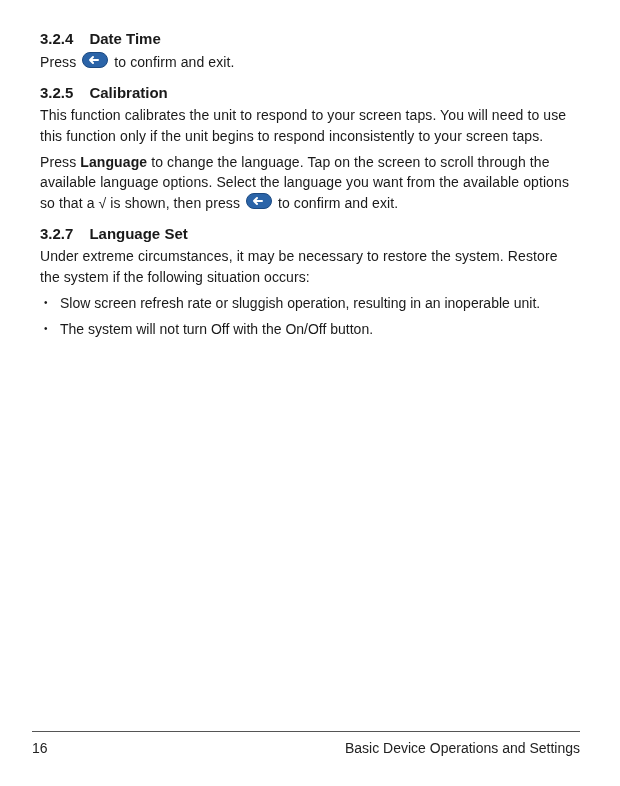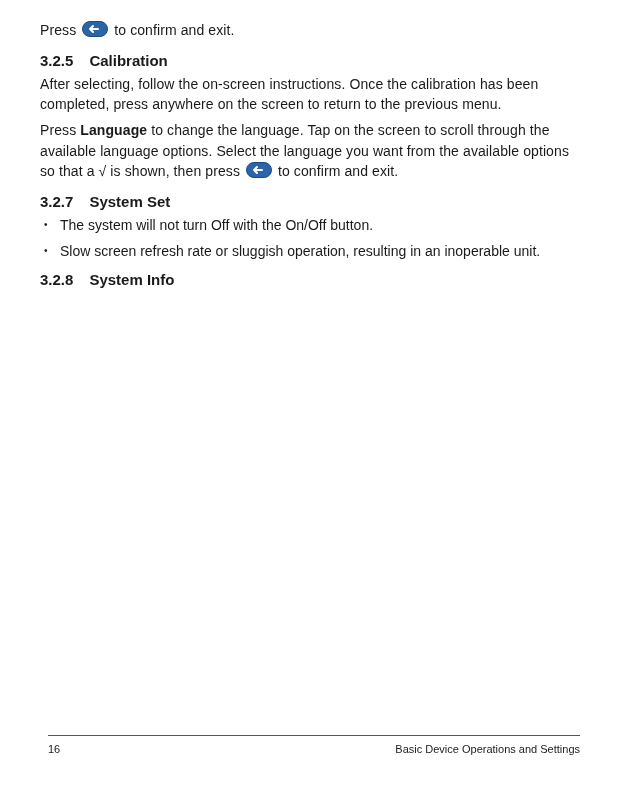--- a/index.html
+++ b/index.html
@@ -32,47 +32,48 @@
   ul.bullets li::before {
     content: "•";
     position: absolute;
     left: 4px;
     top: 0;
     font-size: 10px;
     line-height: 20px;
   }
   .footer {
     position: absolute;
-    left: 48px; right: 40px; bottom: 28px;
+    left: 32px; right: 40px; bottom: 28px;
     border-top: 1px solid #555;
     padding-top: 6px;
-    font-size: 11px;
+    font-size: 14px;
     color: #222;
     display: flex;
     justify-content: space-between;
   }
 </style>
 </head>
 <body>
 
 <div id="content">
+    <div class="sect-heading"><span class="sect-num">3.2.4</span><span>Date Time</span></div>
     <p>Press <span class="back-icon" title="back / confirm"><svg width="26" height="16" viewBox="0 0 26 16">
           <rect x="0.5" y="0.5" width="25" height="15" rx="7.5" fill="#2b64a8" stroke="#1c4a82"></rect>
           <path d="M16 8 H8 M8 8 L11 5 M8 8 L11 11" stroke="#fff" stroke-width="2" fill="none" stroke-linecap="round" stroke-linejoin="round"></path>
         </svg></span> to confirm and exit.</p>
     <div class="sect-heading"><span class="sect-num">3.2.5</span><span>Calibration</span></div>
-    <p>After selecting, follow the on-screen instructions. Once the calibration has been completed, press anywhere on the screen to return to the previous menu.</p>
+    <p>This function calibrates the unit to respond to your screen taps. You will need to use this function only if the unit begins to respond inconsistently to your screen taps.</p>
     <p>Press <span class="b">Language</span> to change the language. Tap on the screen to scroll through the available language options. Select the language you want from the available options so that a √ is shown, then press <span class="back-icon" title="back / confirm"><svg width="26" height="16" viewBox="0 0 26 16">
           <rect x="0.5" y="0.5" width="25" height="15" rx="7.5" fill="#2b64a8" stroke="#1c4a82"></rect>
           <path d="M16 8 H8 M8 8 L11 5 M8 8 L11 11" stroke="#fff" stroke-width="2" fill="none" stroke-linecap="round" stroke-linejoin="round"></path>
         </svg></span> to confirm and exit.</p>
-    <div class="sect-heading"><span class="sect-num">3.2.7</span><span>System Set</span></div>
+    <div class="sect-heading"><span class="sect-num">3.2.7</span><span>Language Set</span></div>
+    <p>Under extreme circumstances, it may be necessary to restore the system. Restore the system if the following situation occurs:</p>
     <ul class="bullets">
+      <li>Slow screen refresh rate or sluggish operation, resulting in an inoperable unit.</li>
       <li>The system will not turn Off with the On/Off button.</li>
-      <li>Slow screen refresh rate or sluggish operation, resulting in an inoperable unit.</li>
     </ul>
-    <div class="sect-heading"><span class="sect-num">3.2.8</span><span>System Info</span></div>
   </div>
 
 <div class="footer">
   <span>16</span>
   <span>Basic Device Operations and Settings</span>
 </div>
 
 </body></html>

